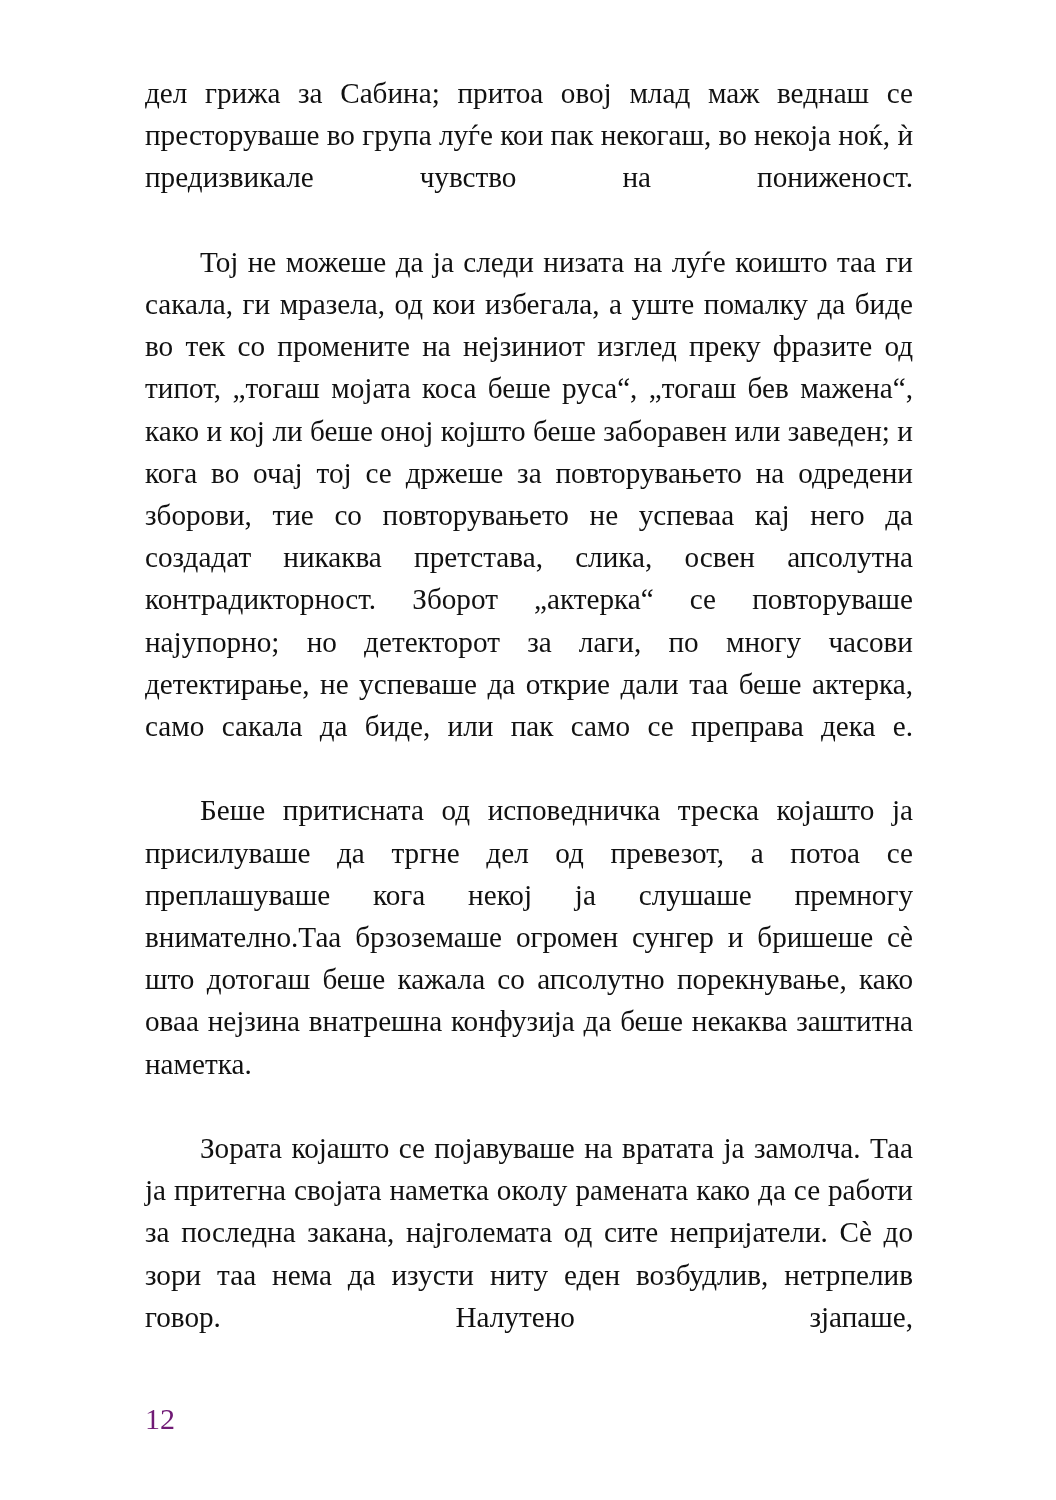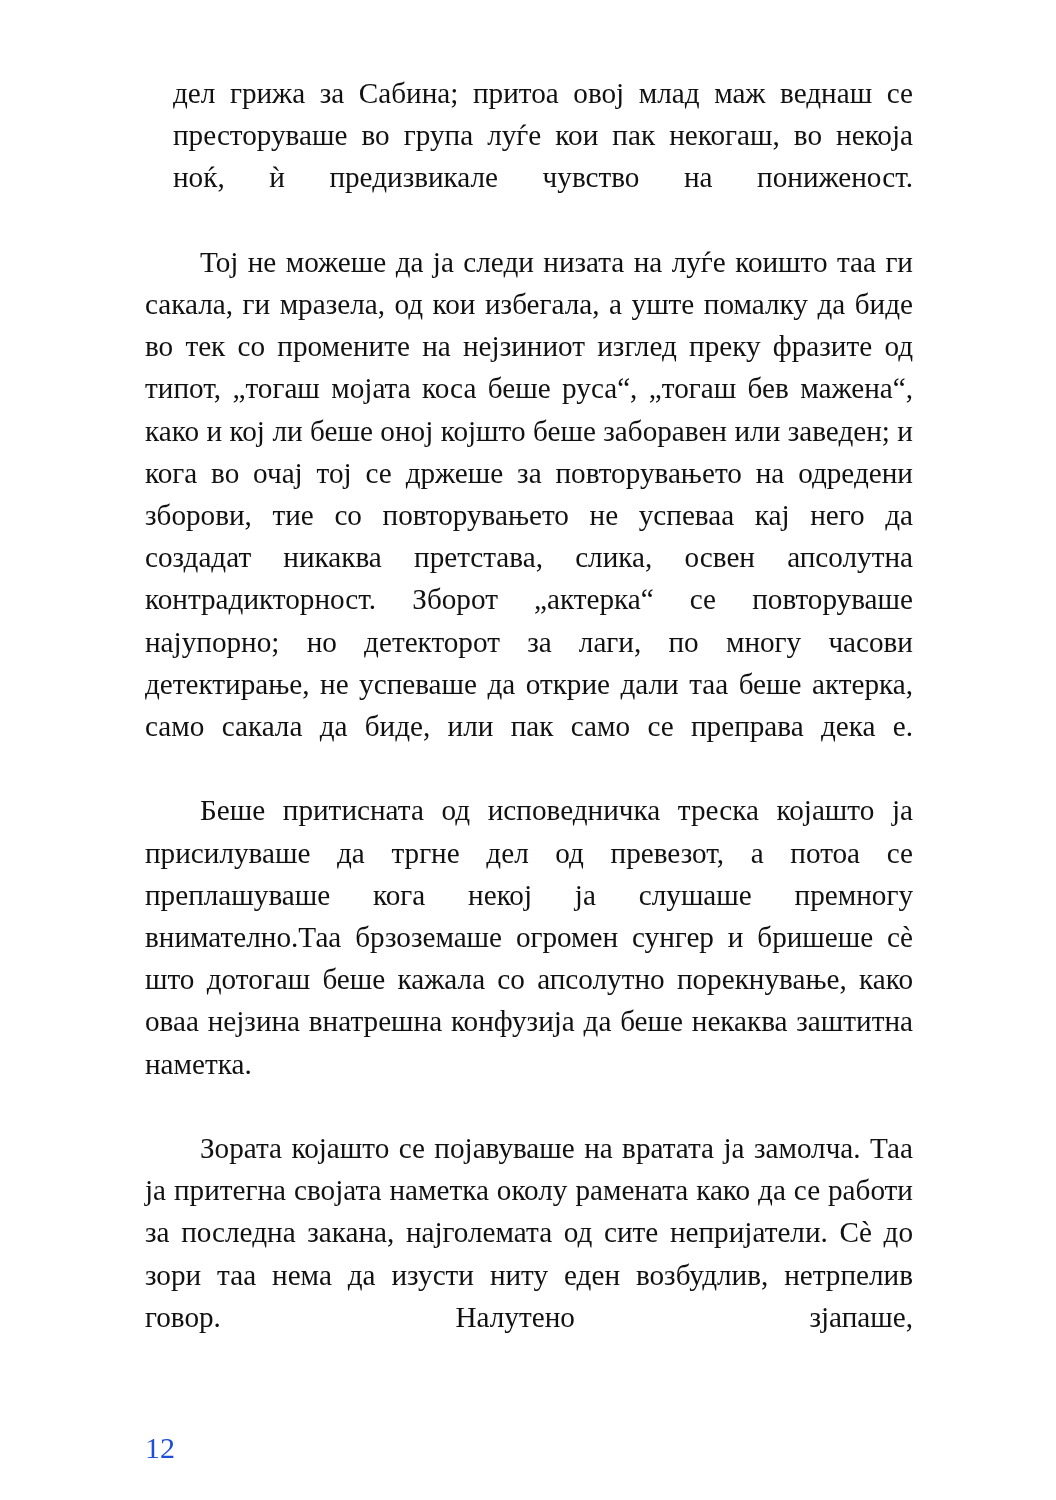--- a/index.html
+++ b/index.html
@@ -34,37 +34,36 @@
     text-justify: inter-word;
     text-indent: 55px;
     color: #111111;
     -webkit-font-smoothing: antialiased;
     hyphens: none;
   }
 
   
   .para.continuation {
     text-indent: 0;
-    margin-left: 28px;
   }
 
   
   .para::after {
     content: "";
     display: inline-block;
     width: 100%;
   }
 
   #page-number {
     position: absolute;
     left: 145px;
-    top: 1428px;
+    top: 1399px;
     font-size: 30px;
     line-height: 40px;
-    color: #1d4ed8;
+    color: #701a75;
   }
 </style>
 </head>
 <body>
 
 <div id="page">
 
   <div id="text-block">
 
     <p class="para continuation">дел грижа за Сабина; притоа овој млад маж веднаш се престоруваше во група луѓе кои пак некогаш, во некоја ноќ, ѝ предизвикале чувство на пониженост.</p>

